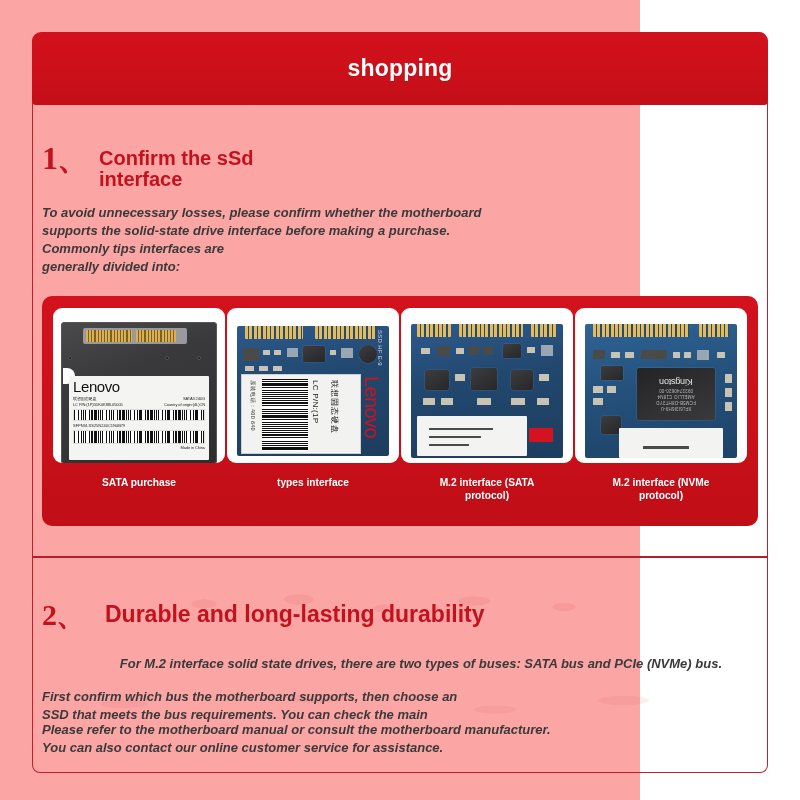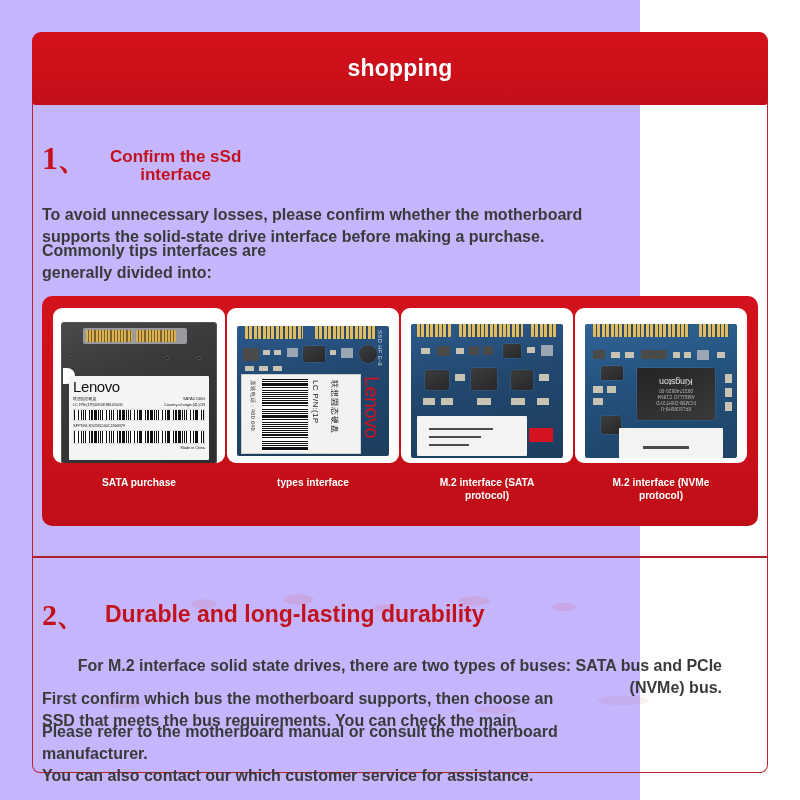--- a/index.html
+++ b/index.html
@@ -9,21 +9,21 @@
     height: 800px;
     background: #ffffff;
     font-family: "Liberation Sans", sans-serif;
     overflow: hidden;
   }
 
   .page {
     position: relative;
     width: 640px;
     height: 800px;
-    background: #c4b5fd;
+    background: #fca5a5;
   }
 
   
   .banner {
     position: absolute;
     left: 32px;
     top: 32px;
     width: 736px;
     height: 73px;
     background: linear-gradient(180deg, #d2111c 0%, #cc101a 55%, #c20f18 100%);
@@ -86,25 +86,24 @@
   }
   .sec2-head .sec-num { font-size: 30px; }
 
   .sec-title {
     color: #c2121d;
     font-weight: bold;
     line-height: 1.04;
     white-space: pre-line;
   }
   .sec1-head .sec-title {
-    font-size: 17px;
-    margin-left: 22px;
+    font-size: 20px;
+    margin-left: 11px;
     margin-top: 6px;
     text-indent: 0;
-    text-align: center;
   }
   .sec2-head .sec-title {
     font-size: 23px;
     margin-left: 20px;
     margin-top: 3px;
   }
 
   
   .watermark {
     position: absolute;
@@ -134,23 +133,24 @@
       radial-gradient(ellipse 36px 7px at 68% 28%, #c55 0 55%, transparent 62%),
       radial-gradient(ellipse 44px 8px at 88% 15%, #c55 0 55%, transparent 62%);
     pointer-events: none;
   }
 
   
   .body-text {
     position: absolute;
     color: #3a3a3a;
     font-weight: bold;
-    font-size: 16px;
+    font-size: 13px;
     line-height: 1.38;
     white-space: pre-line;
+    font-style: italic;
   }
   .p1 { left: 42px; top: 204px; width: 560px; }
   .p2 { left: 42px; top: 240px; width: 400px; }
   .p3 { left: 42px; top: 655px; width: 680px; text-align: right; }
   .p4 { left: 42px; top: 688px; width: 520px; }
   .p5 { left: 42px; top: 721px; width: 620px; }
 
   
   .product-panel {
     position: absolute;
@@ -546,15 +546,15 @@
 
   <div class="section-head sec2-head">
     <div class="sec-num">2、</div>
     <div class="sec-title">Durable and long-lasting durability</div>
   </div>
 
   <div class="body-text p3">For M.2 interface solid state drives, there are two types of buses: SATA bus and PCIe (NVMe) bus.</div>
   <div class="body-text p4">First confirm which bus the motherboard supports, then choose an
  SSD that meets the bus requirements. You can check the main</div>
   <div class="body-text p5">Please refer to the motherboard manual or consult the motherboard manufacturer.
- You can also contact our which customer service for assistance.</div>
+ You can also contact our online customer service for assistance.</div>
 
 </div>
 
 </body></html>

